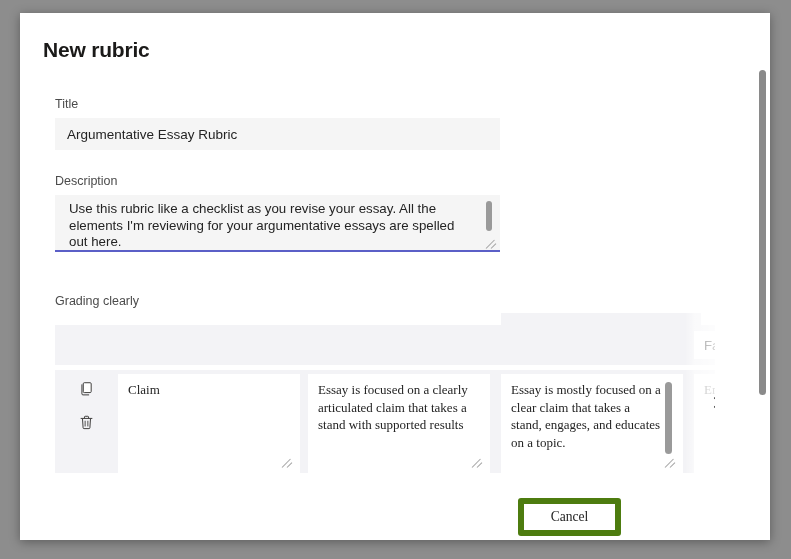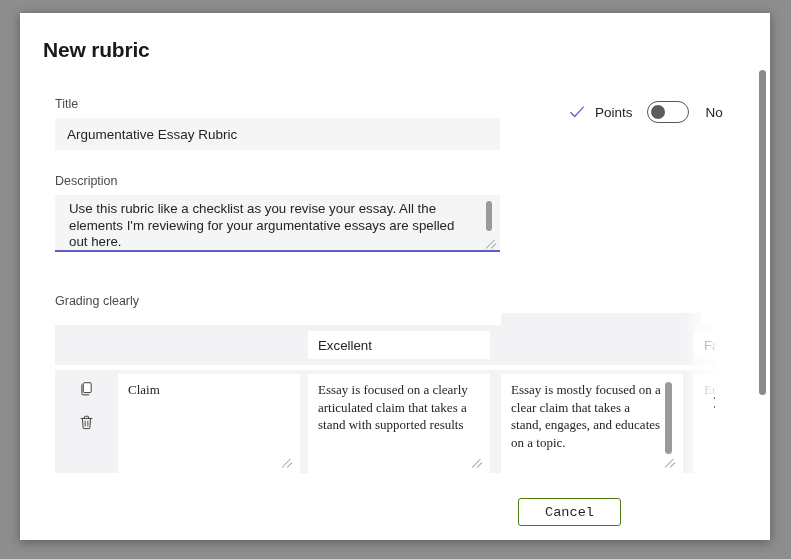--- a/index.html
+++ b/index.html
@@ -339,25 +339,25 @@
     left: 0;
     top: 472px;
     width: 736px;
     height: 55px;
   }
   #cancel-button {
     position: absolute;
     left: 498px;
     top: 13px;
     width: 103px;
-    height: 28px;
-    background: #ffffff;
-    border: 1px solid #4d7c0f;
+    height: 38px;
+    background: #ffffff;
+    border: 6px solid #4d7c0f;
     border-radius: 3px;
-    font-family: Liberation Mono, monospace;
+    font-family: Liberation Serif, serif;
     font-size: 13.6px;
     color: #242424;
     cursor: pointer;
   }
   #attach-button {
     position: absolute;
     left: 628px;
     top: 13px;
     width: 103px;
     height: 32px;
@@ -376,32 +376,20 @@
 
 <div id="dialog">
 
   <div class="content">
 
     <div id="page-title">New rubric</div>
 
     <div class="field-label" id="title-label">Title</div>
     <input id="title-input" type="text" value="Argumentative Essay Rubric" style="">
 
-    <div id="points-row">
-      <span>
-        <svg id="points-check" viewBox="0 0 20 20" fill="none" xmlns="http://www.w3.org/2000/svg">
-          <path d="M3 10.5 L7.5 15 L17 4.5" stroke="#5b5fc7" stroke-width="1.4" fill="none" stroke-linecap="round" stroke-linejoin="round"></path>
-        </svg>
-      </span>
-      <span id="points-label">Points</span>
-      <span id="points-toggle">
-        <span id="points-toggle-knob"></span>
-      </span>
-      <span id="points-value">No</span>
-    </div>
 
     <div class="field-label" id="desc-label">Description</div>
     <div id="desc-wrap">
       <textarea id="desc-input" placeholder="Enter a description" style="">Use this rubric like a checklist as you revise your essay. All the elements I'm reviewing for your argumentative essays are spelled out here.</textarea>
       <div id="desc-scroll-thumb"></div>
       <div class="resize-grip" id="desc-grip"></div>
     </div>
 
     <div class="field-label" id="criteria-label">Grading clearly</div>
 
@@ -418,21 +406,20 @@
           <svg width="17" height="17" viewBox="0 0 20 20" fill="none" xmlns="http://www.w3.org/2000/svg">
             <path d="M3.6 5.2 H16.4" stroke="#3b3a39" stroke-width="1.15" stroke-linecap="round"></path>
             <path d="M7.6 5.0 V3.6 a0.9 0.9 0 0 1 .9-.9 h3 a0.9 0.9 0 0 1 .9.9 V5.0" stroke="#3b3a39" stroke-width="1.15" fill="none"></path>
             <path d="M5.3 5.6 L6.0 16.2 a1.1 1.1 0 0 0 1.1 1.0 h5.8 a1.1 1.1 0 0 0 1.1-1.0 L14.7 5.6" stroke="#3b3a39" stroke-width="1.15" fill="none" stroke-linejoin="round"></path>
             <path d="M8.4 8.4 V14.2 M11.6 8.4 V14.2" stroke="#3b3a39" stroke-width="1.05" stroke-linecap="round"></path>
           </svg>
         </span>
       </div>
 
       <div id="header-row">
-        <input class="header-cell" id="hdr-col1" type="text" value="Excellent" style="">
         <input class="header-cell" id="hdr-col3" type="text" value="Fair" style="">
       </div>
 
       <div id="row-1">
         <div id="row-actions">
           <span class="icon-btn">
             <svg width="17" height="17" viewBox="0 0 20 20" fill="none" xmlns="http://www.w3.org/2000/svg">
               <rect x="6.2" y="3.2" width="9.3" height="11.6" rx="1.2" stroke="#3b3a39" stroke-width="1.15" fill="#fff"></rect>
               <path d="M4.6 5.6 V16.3 a1.2 1.2 0 0 0 1.2 1.2 H12.6" stroke="#3b3a39" stroke-width="1.15" fill="none" stroke-linecap="round"></path>
             </svg>

